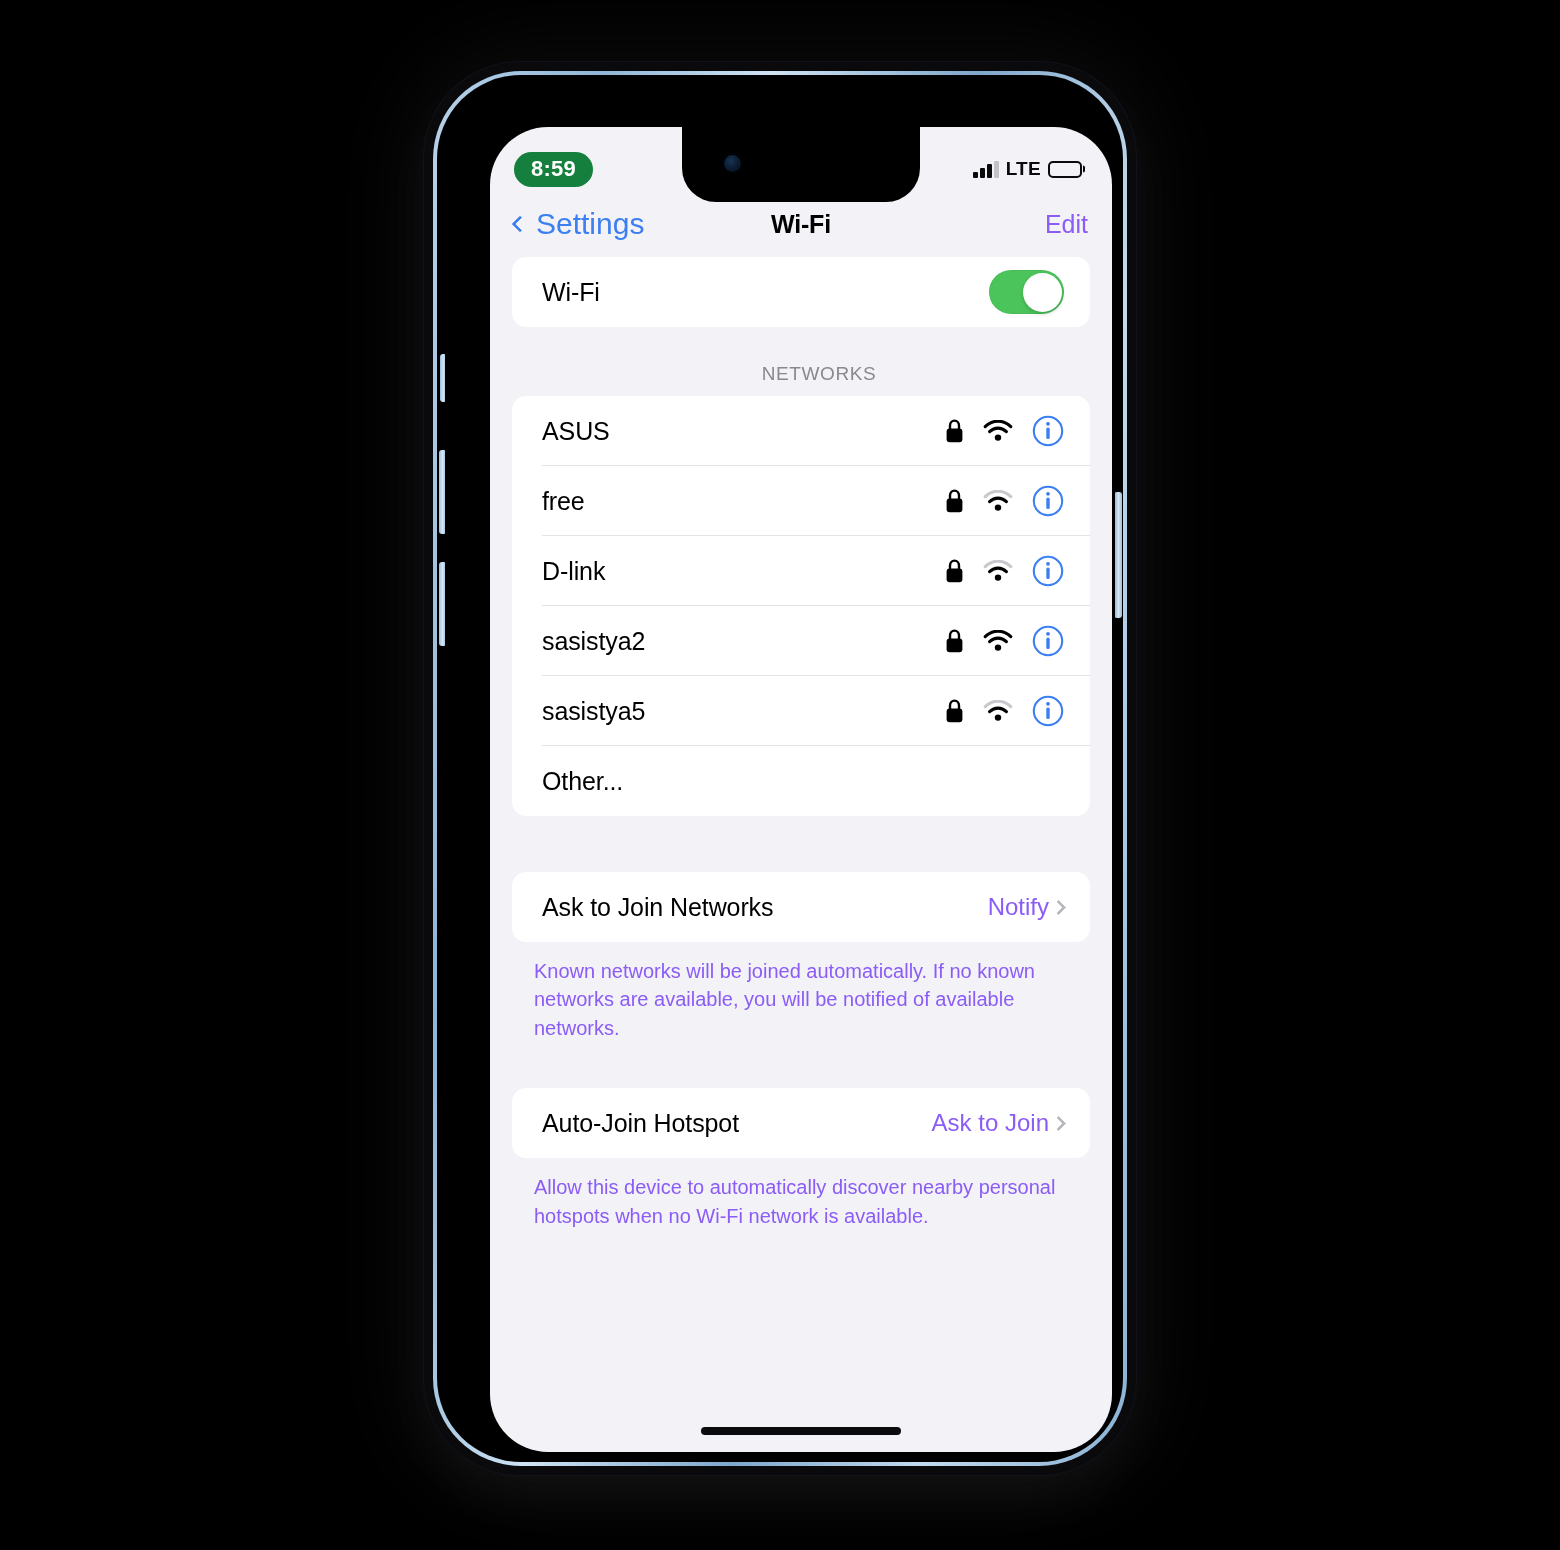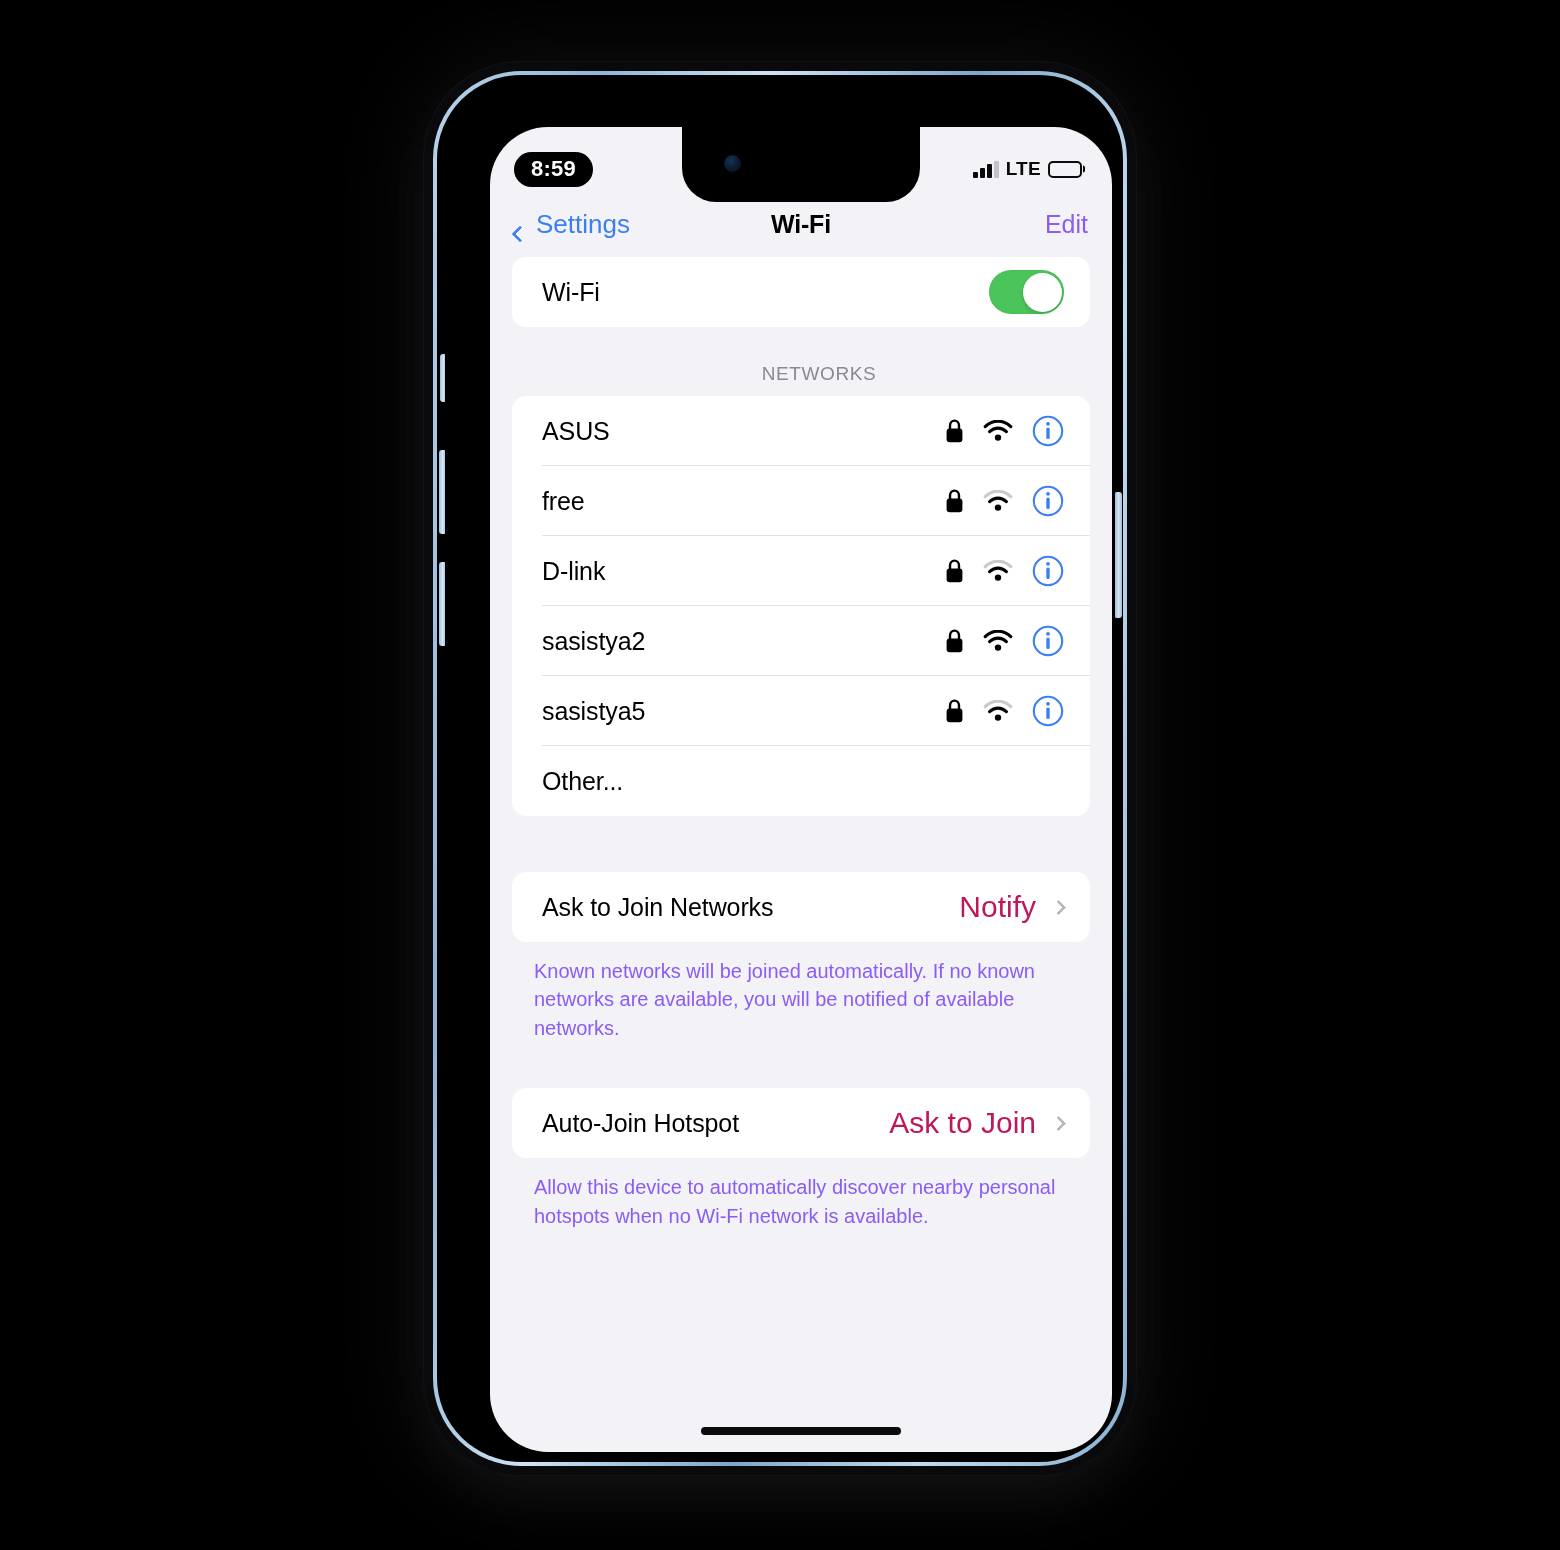--- a/index.html
+++ b/index.html
@@ -117,22 +117,22 @@
   
   .navbar {
     position: relative;
     height: 66px;
     display: grid;
     grid-template-columns: 1fr auto 1fr;
     align-items: center;
     padding: 0 24px;
   }
   .nav-back {
-    display:flex; align-items:flex-end; gap:6px;
-    color:#3c7ff1; font-size: 26px; justify-self: start; cursor:pointer;
+    display:flex; align-items:center; gap:6px;
+    color:#3c7ff1; font-size: 30px; justify-self: start; cursor:pointer;
   }
   .chev-left { display:block; width:12px; height:12px;
     border-left:3.4px solid #3c7ff1; border-bottom:3.4px solid #3c7ff1;
     transform: rotate(45deg); margin-right: 4px; border-radius:1px; }
   .nav-title { font-size: 25px; font-weight: 600; color:#000; letter-spacing:-.2px; }
   .nav-edit { color:#8b5cf6; font-size: 25px; justify-self:end; cursor:pointer; }
 
   
   .content { padding: 0 0 0 0; }
   .card {
@@ -174,21 +174,21 @@
   .gap-sm { height: 46px; }
   .gap-md { height: 56px; }
 
   
   .net-icons { display:flex; align-items:center; gap: 19px; }
   .lock-ico { display:block; }
   .wifi-ico { display:block; }
   .info-ico { display:block; cursor:pointer; }
 
   
-  .value-text { font-size: 30px; color:#be185d; margin-right: 17px; }
+  .value-text { font-size: 24px; color:#8b5cf6; margin-right: 4px; }
   .chev-right { width:11px; height:11px;
     border-top:3px solid #b7b7bc; border-right:3px solid #b7b7bc;
     transform: rotate(45deg); border-radius:1px; display:block; }
 
   .footnote {
     font-size: 20px; color:#8b5cf6; line-height: 1.42;
     padding: 15px 34px 0 44px;
   }
 
   .home-indicator {
@@ -212,21 +212,21 @@
 
     <div class="bezel">
       <div class="screen">
 
         <div class="notch">
 
           <div class="camera"></div>
         </div>
 
         <div class="statusbar">
-          <div class="time-pill" style="background: #000000;">8:59</div>
+          <div class="time-pill" style="background: #15803d;">8:59</div>
           <div class="status-right">
             <span class="bars">
               <i style="background: rgb(11, 11, 13);"></i>
                 <i style="background: rgb(11, 11, 13);"></i>
                 <i style="background: rgb(11, 11, 13);"></i>
                 <i style="background: rgb(194, 194, 199);"></i>
             </span>
             <span class="lte">LTE</span>
             <span class="battery">
               <span class="fill" style="width: 35%;"></span>

